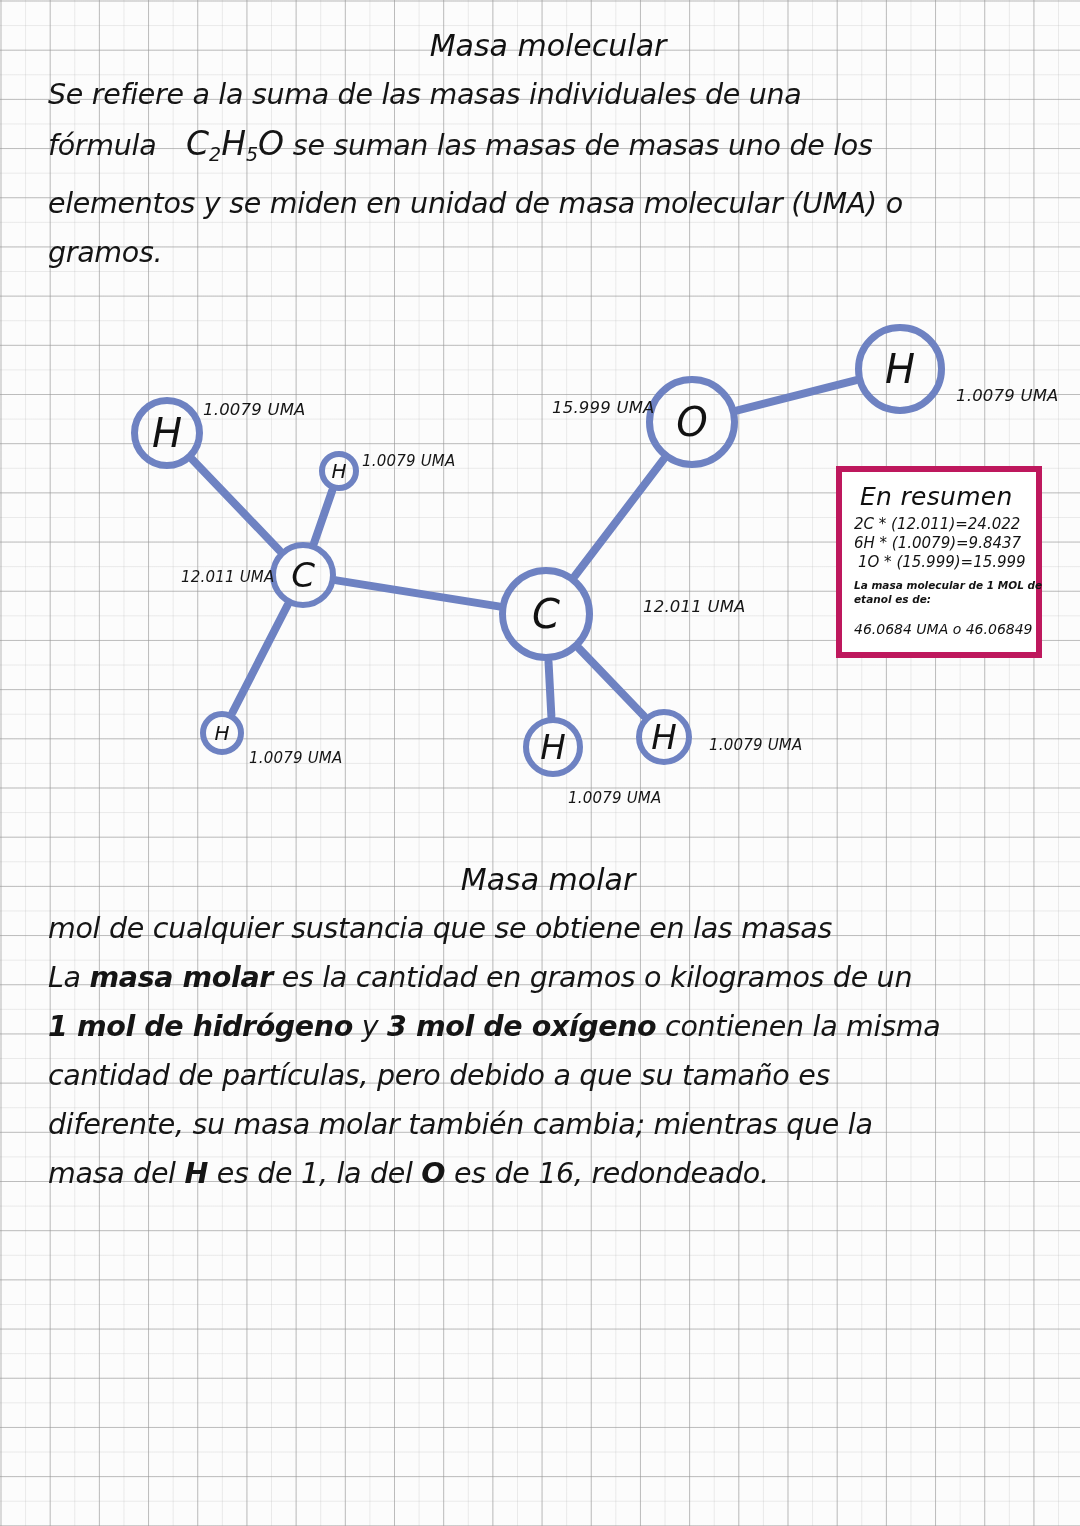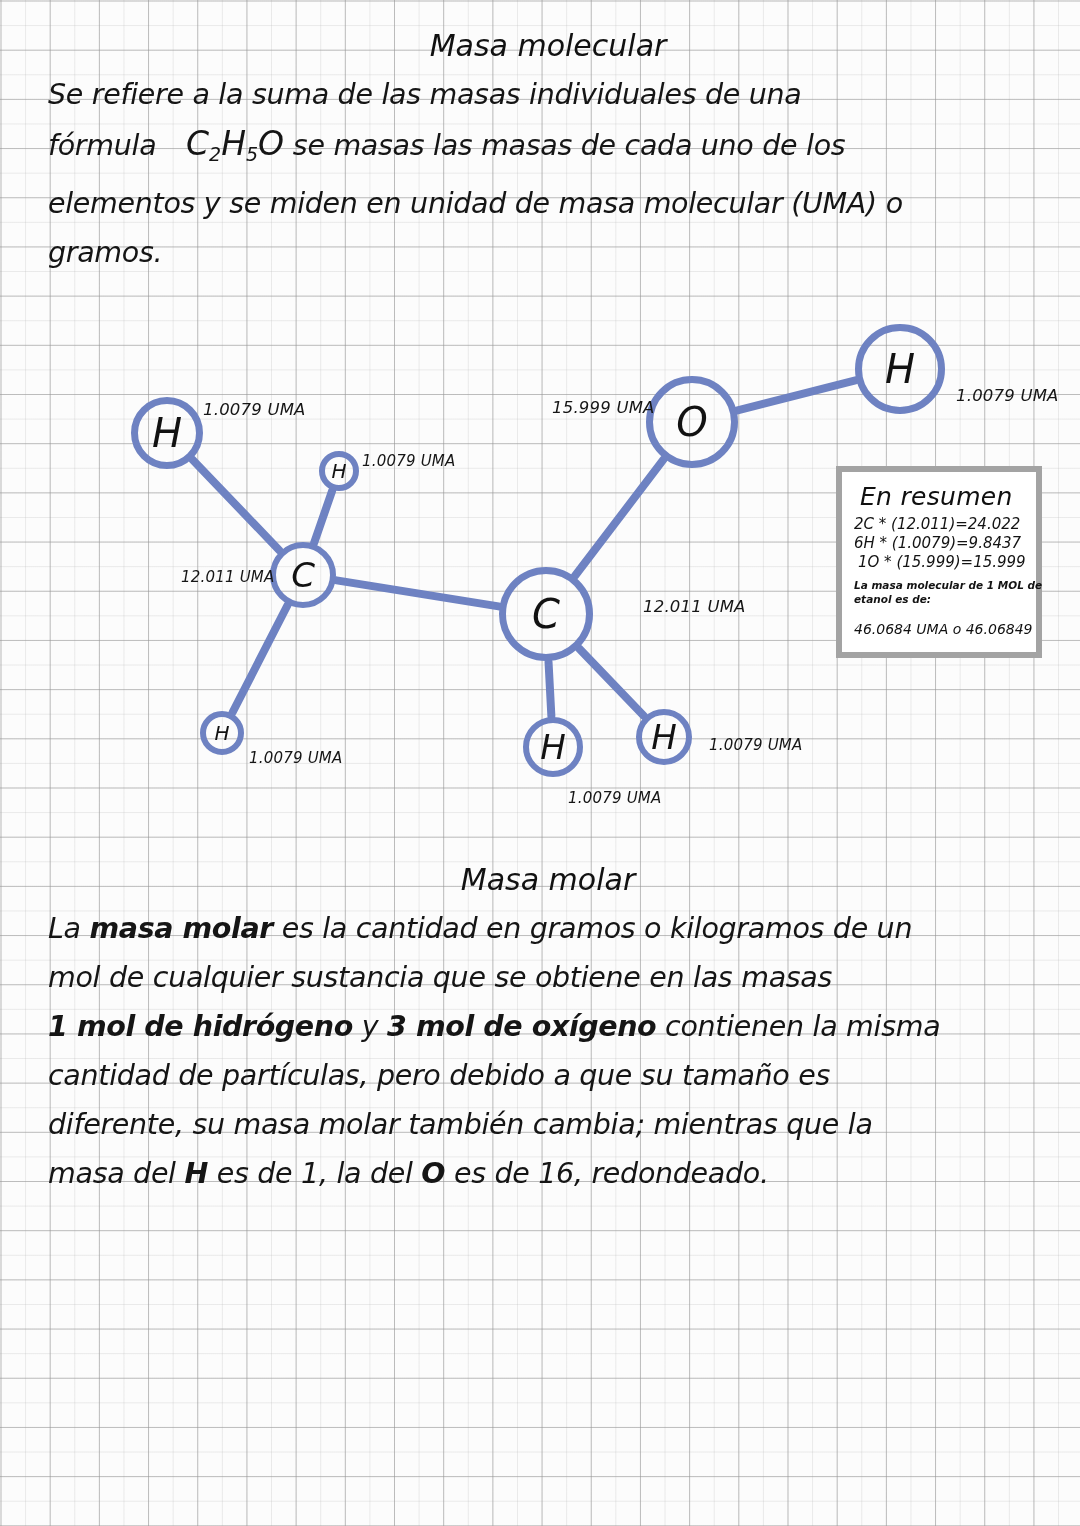--- a/index.html
+++ b/index.html
@@ -119,21 +119,21 @@
   }
   .masslabel.lg { font-size: 16.5px; }
 
   
   #summary {
     position: absolute;
     left: 836px;
     top: 466px;
     width: 206px;
     height: 192px;
-    border: 6px solid #a3a3a3;
+    border: 6px solid #be185d;
     background: #ffffff;
     box-sizing: border-box;
     padding: 8px 10px 11px 12px;
   }
   #summary .sum-title {
     font-size: 25px;
     font-style: italic;
     color: #101010;
     letter-spacing: 0.3px;
     margin: 2px 0 4px 6px;
@@ -172,21 +172,21 @@
 <body>
 
 <div id="paper"></div>
 
 <div id="text-top">
   <div class="heading">Masa molecular</div>
   <div class="para-line">Se refiere a la suma de las masas individuales de una</div>
   <div class="para-line">
     <span>fórmula</span>
     <span class="formula">&nbsp;&nbsp;<span>C</span><sub>2</sub><span>H</span><sub>5</sub><span>O</span></span>
-    <span>se masas las masas de cada uno de los</span>
+    <span>se suman las masas de masas uno de los</span>
   </div>
   <div class="para-line">elementos y se miden en unidad de masa molecular (UMA) o</div>
   <div class="para-line">gramos.</div>
 </div>
 
 <div id="molecule">
   <svg id="bond-layer" width="1080" height="1526" style="position:absolute;left:0;top:0;">
       <line x1="192.59232295649153" y1="459.7213960281015" x2="279.482730256197" y2="550.4452036498527" stroke="#6e82c2" stroke-width="8" stroke-linecap="round"></line>
       <line x1="332.1306781584535" y1="490.84470754224543" x2="314.1217591720277" y2="542.8704735030312" stroke="#6e82c2" stroke-width="8" stroke-linecap="round"></line>
       <line x1="232.49265291838353" y1="712.5328498629062" x2="287.4891217728244" y2="605.2557871591821" stroke="#6e82c2" stroke-width="8" stroke-linecap="round"></line>
@@ -243,24 +243,24 @@
   <div class="sum-eq">2C * (12.011)=24.022</div>
   <div class="sum-eq">6H * (1.0079)=9.8437</div>
   <div class="sum-eq" style="padding-left:4px;">1O * (15.999)=15.999</div>
   <div class="sum-note">La masa molecular de 1 MOL de</div>
   <div class="sum-note" style="margin-top:0;">etanol es de:</div>
   <div class="sum-result">46.0684 UMA o 46.06849</div>
 </div>
 
 <div id="text-bottom">
   <div class="heading">Masa molar</div>
+  <div class="para-line">mol de cualquier sustancia que se obtiene en las masas</div>
   <div class="para-line">
     <span>La </span><b>masa molar</b><span> es la cantidad en gramos o kilogramos de un</span>
   </div>
-  <div class="para-line">mol de cualquier sustancia que se obtiene en las masas</div>
   <div class="para-line">
     <b>1 mol de hidrógeno</b><span> y </span><b>3 mol de oxígeno</b><span> contienen la misma</span>
   </div>
   <div class="para-line">cantidad de partículas, pero debido a que su tamaño es</div>
   <div class="para-line">diferente, su masa molar también cambia; mientras que la</div>
   <div class="para-line">
     <span>masa del </span><b>H</b><span> es de 1, la del </span><b>O</b><span> es de 16, redondeado.</span>
   </div>
 </div>
 

